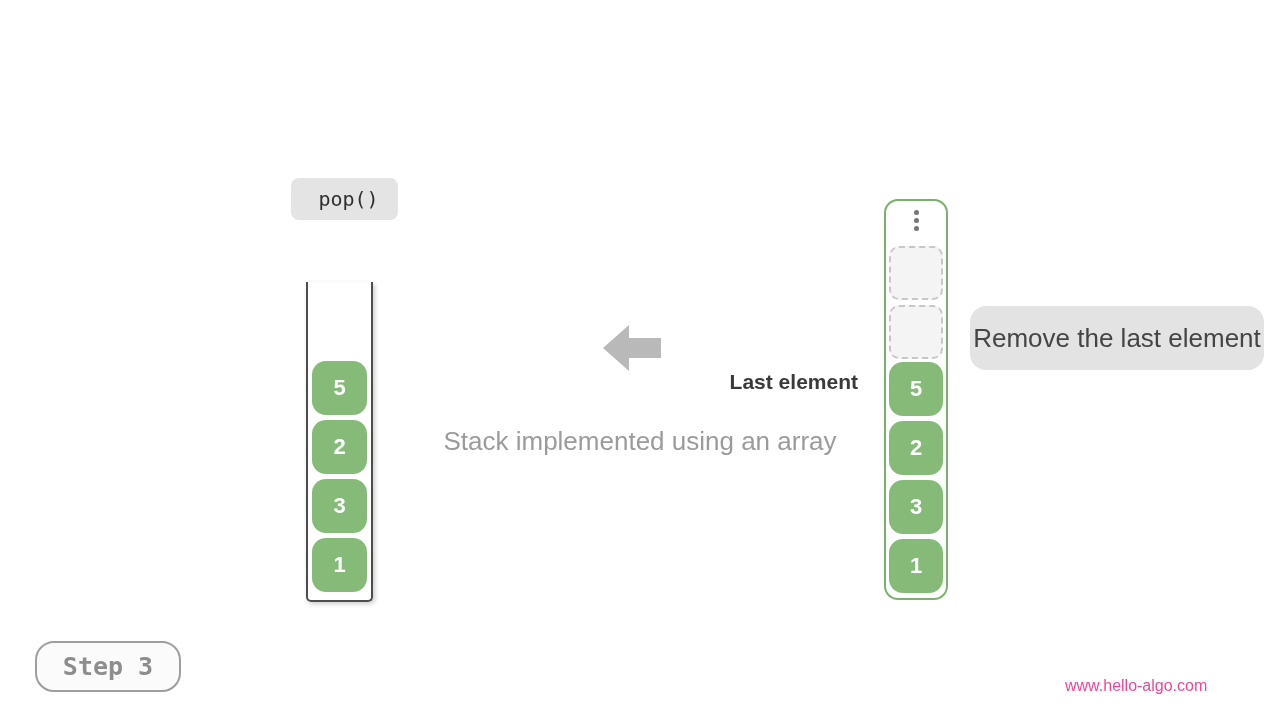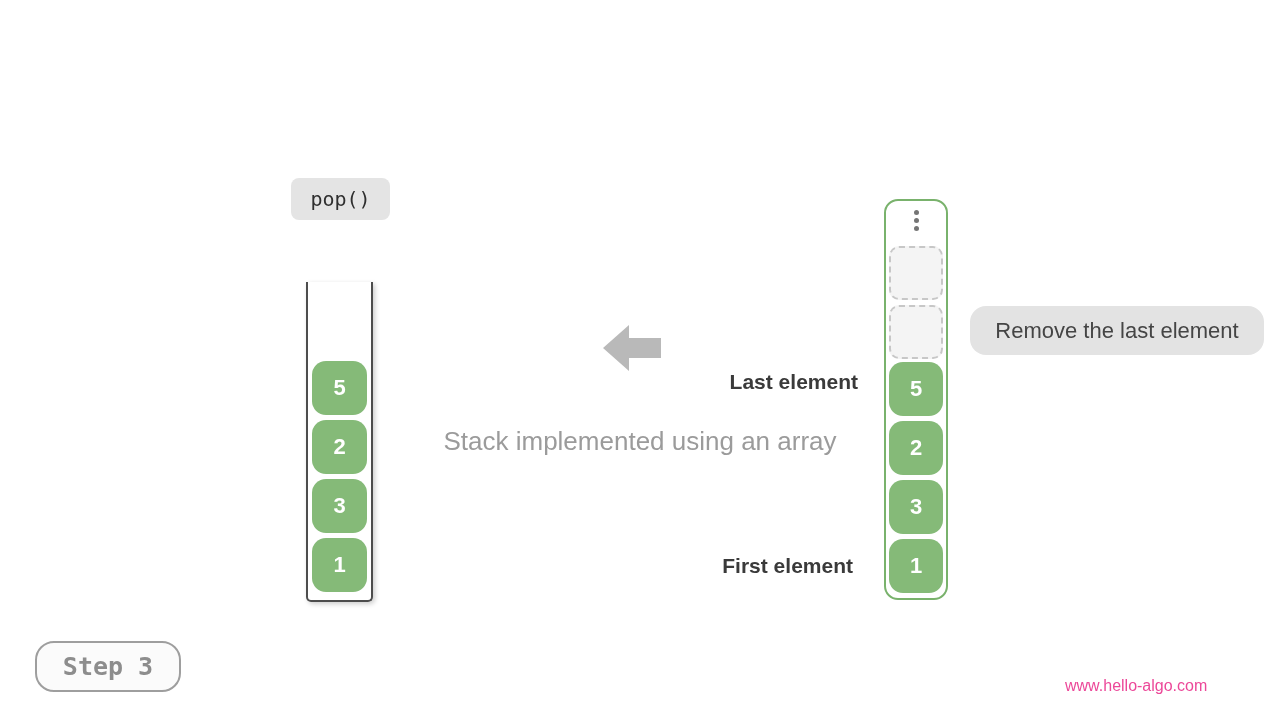--- a/index.html
+++ b/index.html
@@ -12,21 +12,21 @@
   .canvas { position: relative; width: 1280px; height: 720px; background: #ffffff; }
 
   
   .op-label {
     position: absolute; left: 291px; top: 178px;
     width: 99px; height: 42px;
     background: var(--label-bg, #e4e4e4);
     border-radius: 8px;
     display: flex; align-items: center; justify-content: center;
     font-family: "DejaVu Sans Mono", monospace;
-    font-size: 20px; color: #2f2f2f;
+    font-size: 20px; color: #2f2f2f; padding-left: 8px;
   }
 
   
   .left-stack {
     position: absolute; left: 306px; top: 282px;
     width: 67px; height: 320px;
     border-left: 2px solid #4d4d4d;
     border-right: 2px solid #4d4d4d;
     border-bottom: 2px solid #4d4d4d;
     border-radius: 0 0 5px 5px;
@@ -82,25 +82,25 @@
     box-sizing: border-box;
   }
   .slot-1 { top: 45px; }
   .slot-2 { top: 104px; }
   .rc-0 { top: 161px; } .rc-1 { top: 220px; } .rc-2 { top: 279px; } .rc-3 { top: 338px; }
   .right-array .cell { width: 54px; }
 
   
   .tooltip {
     position: absolute; left: 970px; top: 306px;
-    width: 294px; height: 49px;
+    width: 294px; height: 64px;
     background: var(--tooltip-bg, #e3e3e3);
     border-radius: 16px;
     display: flex; align-items: center; justify-content: center;
-    font-size: 22px; color: #454545;
+    font-size: 26px; color: #454545;
   }
 
   
   .step-box {
     position: absolute; left: 35px; top: 641px;
     width: 146px; height: 51px;
     background: #fbfbfb;
     border: 2px solid #9e9e9e;
     border-radius: 19px;
     box-sizing: border-box;
@@ -133,21 +133,20 @@
   <div class="arrow">
     <svg width="58" height="46" viewBox="0 0 58 46" xmlns="http://www.w3.org/2000/svg">
       <polygon points="0,23 26,0 26,13 58,13 58,33 26,33 26,46" fill="#b9b9b9"></polygon>
     </svg>
   </div>
 
   <div class="ann ann-last">Last element</div>
 
   <div class="caption">Stack implemented using an array</div>
 
-  <div class="ann ann-first">First element</div>
 
   <div class="right-array">
     <div class="dots">
       <span class="dot"></span>
       <span class="dot"></span>
       <span class="dot"></span>
     </div>
     <div class="slot slot-1"></div>
     <div class="slot slot-2"></div>
     <div class="cell rc-0">5</div>

